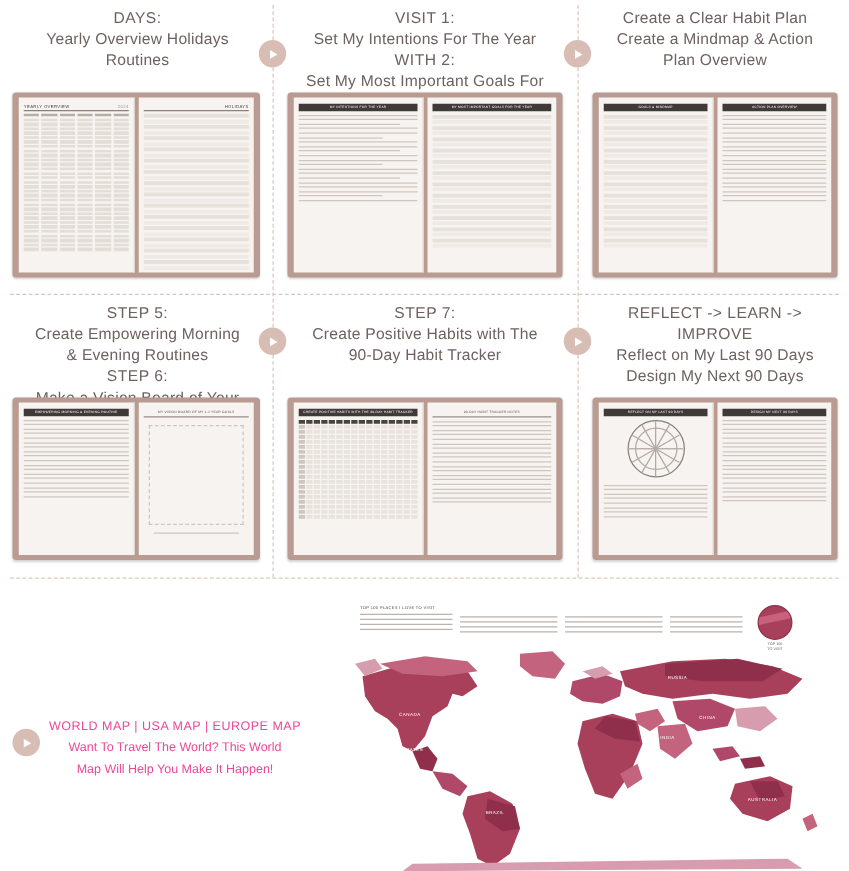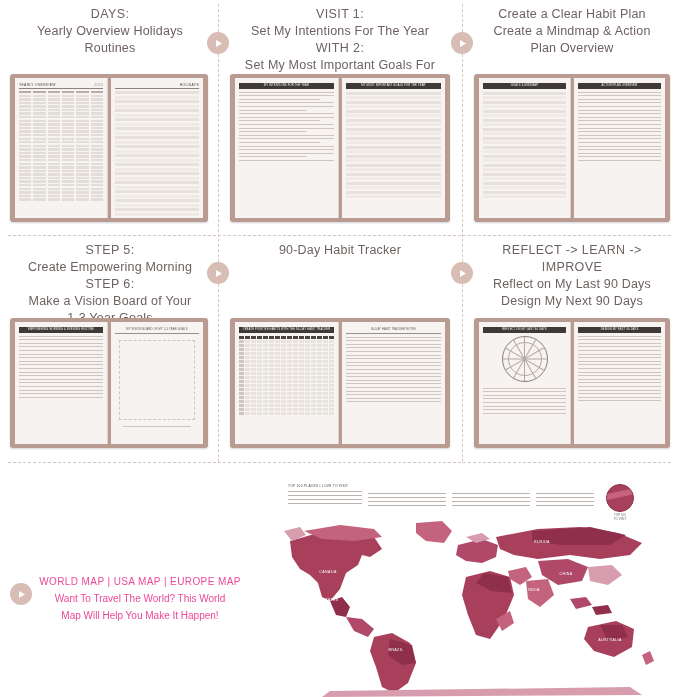--- a/index.html
+++ b/index.html
@@ -533,20 +533,21 @@
           <div class="ln"></div>
           <div class="ln"></div>
       </div>
     </div>
   </div>
 
   <div class="cell" style="left:10px;top:242px;width:200px;">
     <div class="caption">
       <div class="lbl">STEP 5:</div>
       <div>Create Empowering Morning</div>
+      <div>&amp; Evening Routines</div>
       <div class="lbl">STEP 6:</div>
       <div>Make a Vision Board of Your</div>
       <div>1-3 Year Goals</div>
     </div>
   </div>
   <div class="arrow" style="left:207px;top:262px;">
     <svg width="9" height="9" viewBox="0 0 9 9">
         <polygon points="2,1 8,4.5 2,8" fill="#ffffff"></polygon>
       </svg>
   </div>
@@ -576,20 +577,22 @@
     </div>
     <div class="page">
       <div class="ptitle plain">MY VISION BOARD OF MY 1-3 YEAR GOALS</div>
       <div style="height:78px;border:1px dashed #cfc6c0;margin:6px 4px;"></div>
       <div class="ln" style="margin:0 8px;"></div>
     </div>
   </div>
 
   <div class="cell" style="left:230px;top:242px;width:220px;">
     <div class="caption">
+      <div class="lbl">STEP 7:</div>
+      <div>Create Positive Habits with The</div>
       <div>90-Day Habit Tracker</div>
     </div>
   </div>
   <div class="arrow" style="left:451px;top:262px;">
     <svg width="9" height="9" viewBox="0 0 9 9">
         <polygon points="2,1 8,4.5 2,8" fill="#ffffff"></polygon>
       </svg>
   </div>
   <div class="spread" style="left:230px;top:318px;width:220px;height:130px;">
     <div class="page left">

